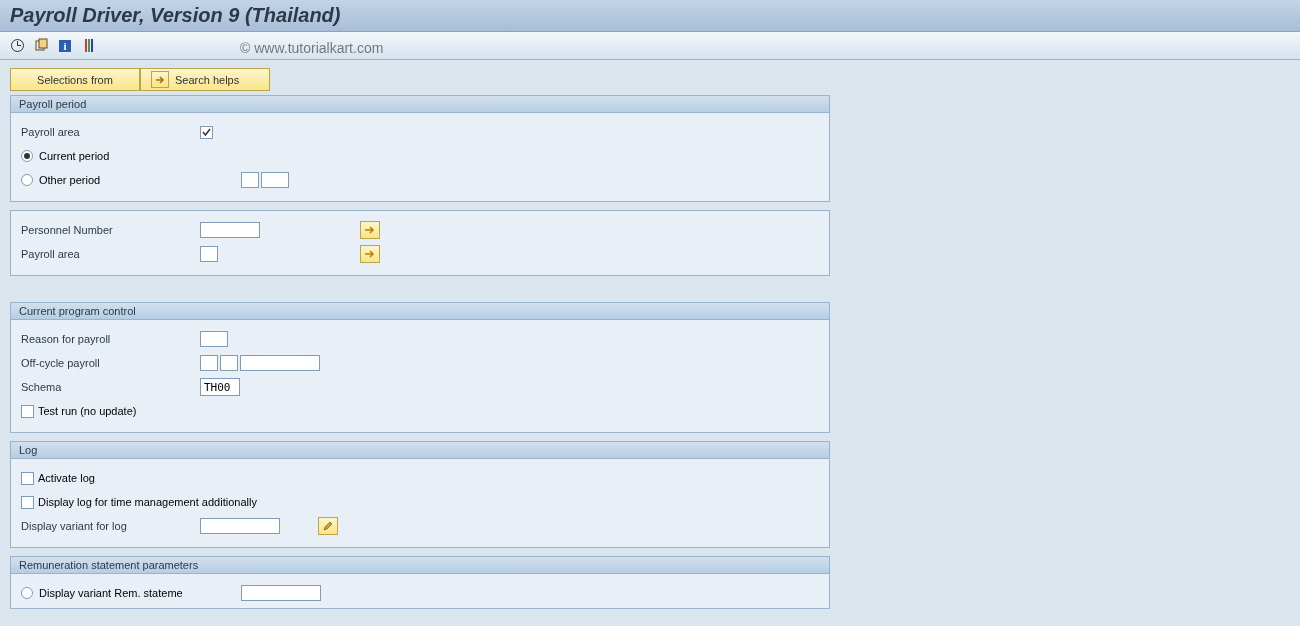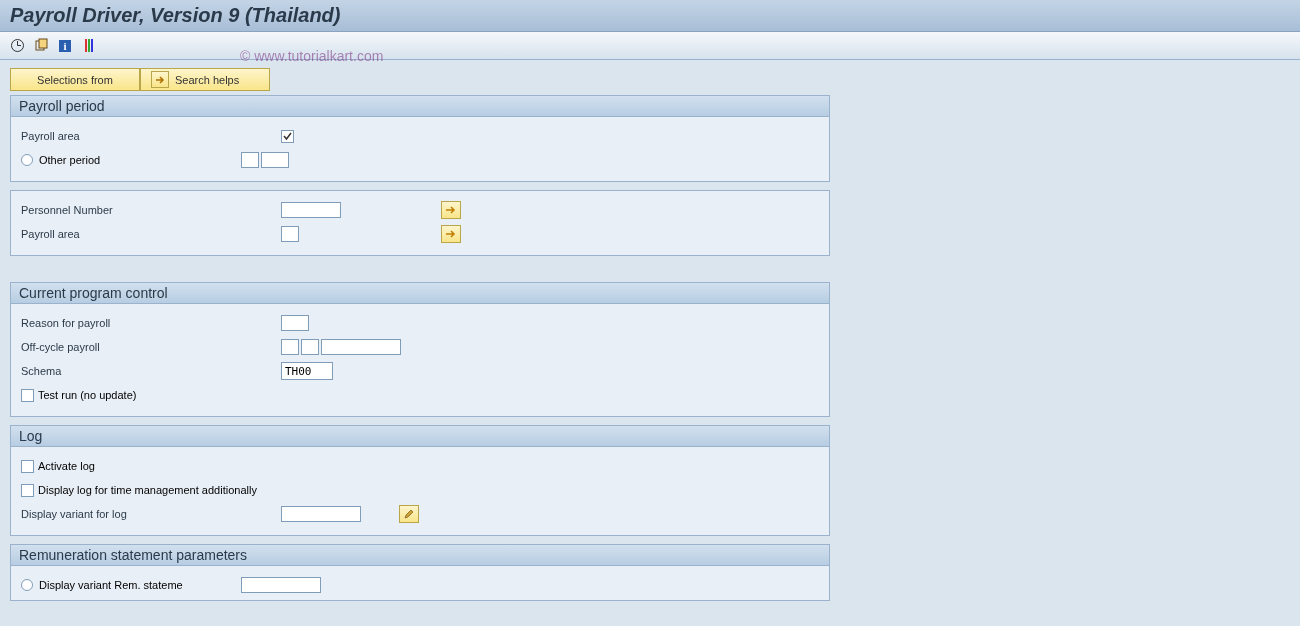--- a/index.html
+++ b/index.html
@@ -74,33 +74,33 @@
       border: 1px solid #9ab2cc;
       background: #e9eff6;
       margin-bottom: 8px;
       width: 820px;
     }
     .group-title {
       background: linear-gradient(to bottom, #d2e0ef, #b7cde2);
       border-bottom: 1px solid #9ab2cc;
       padding: 2px 8px;
       color: #2a3a4a;
-      font-size: 14px;
+      font-size: 11px;
     }
     .group-body {
       padding: 6px 10px 8px 10px;
     }
     .row {
       display: flex;
       align-items: center;
       min-height: 22px;
       margin: 2px 0;
     }
     .label {
-      width: 260px;
+      width: 179px;
       color: #2a3a4a;
     }
     .input-s {
       width: 18px; height: 16px;
       border: 1px solid #7f9db9;
       background: #fff;
       font-size: 11px;
       padding: 0 2px;
     }
     .input-m {
@@ -111,21 +111,21 @@
       padding: 0 2px;
     }
     .input-l {
       width: 80px; height: 16px;
       border: 1px solid #7f9db9;
       background: #fff;
       font-size: 11px;
       padding: 0 2px;
     }
     .input-xl {
-      width: 52px; height: 18px;
+      width: 40px; height: 18px;
       border: 1px solid #7f9db9;
       background: #fff;
       font-size: 11px;
       padding: 1px 3px;
       font-family: monospace;
     }
     .input-short {
       width: 28px; height: 16px;
       border: 1px solid #7f9db9;
       background: #fff;
@@ -171,23 +171,23 @@
       background: linear-gradient(to bottom, #fef5cc, #f9e589);
       border: 1px solid #b9a54a;
       display: inline-flex;
       align-items: center;
       justify-content: center;
       margin-left: 38px;
       cursor: pointer;
     }
     .watermark {
       position: absolute;
-      top: 48px;
+      top: 40px;
       left: 240px;
-      color: #701a75;
+      color: #000000;
       opacity: 0.5;
       font-size: 14px;
       pointer-events: none;
     }
     .gap-s { margin-left: 2px; }
   </style>
 </head>
 <body>
 
 <div class="title-bar">
@@ -244,20 +244,24 @@
     <div class="group-body">
       <div class="row">
         <span class="label">Payroll area</span>
         <span class="checkbox-box">
           <svg width="11" height="11" viewBox="0 0 11 11">
               <path d="M2 5 L4.5 8 L9 2" stroke="#333" stroke-width="1.5" fill="none"></path>
             </svg>
         </span>
       </div>
       <div class="row">
+        <span class="radio checked"></span>
+        <span>Current period</span>
+      </div>
+      <div class="row">
         <span class="radio"></span>
         <span style="width:202px">Other period</span>
         <input class="input-s" style="">
         <input class="input-short gap-s" style="">
       </div>
     </div>
   </div>
 
   <div class="group">
     <div class="group-body">

